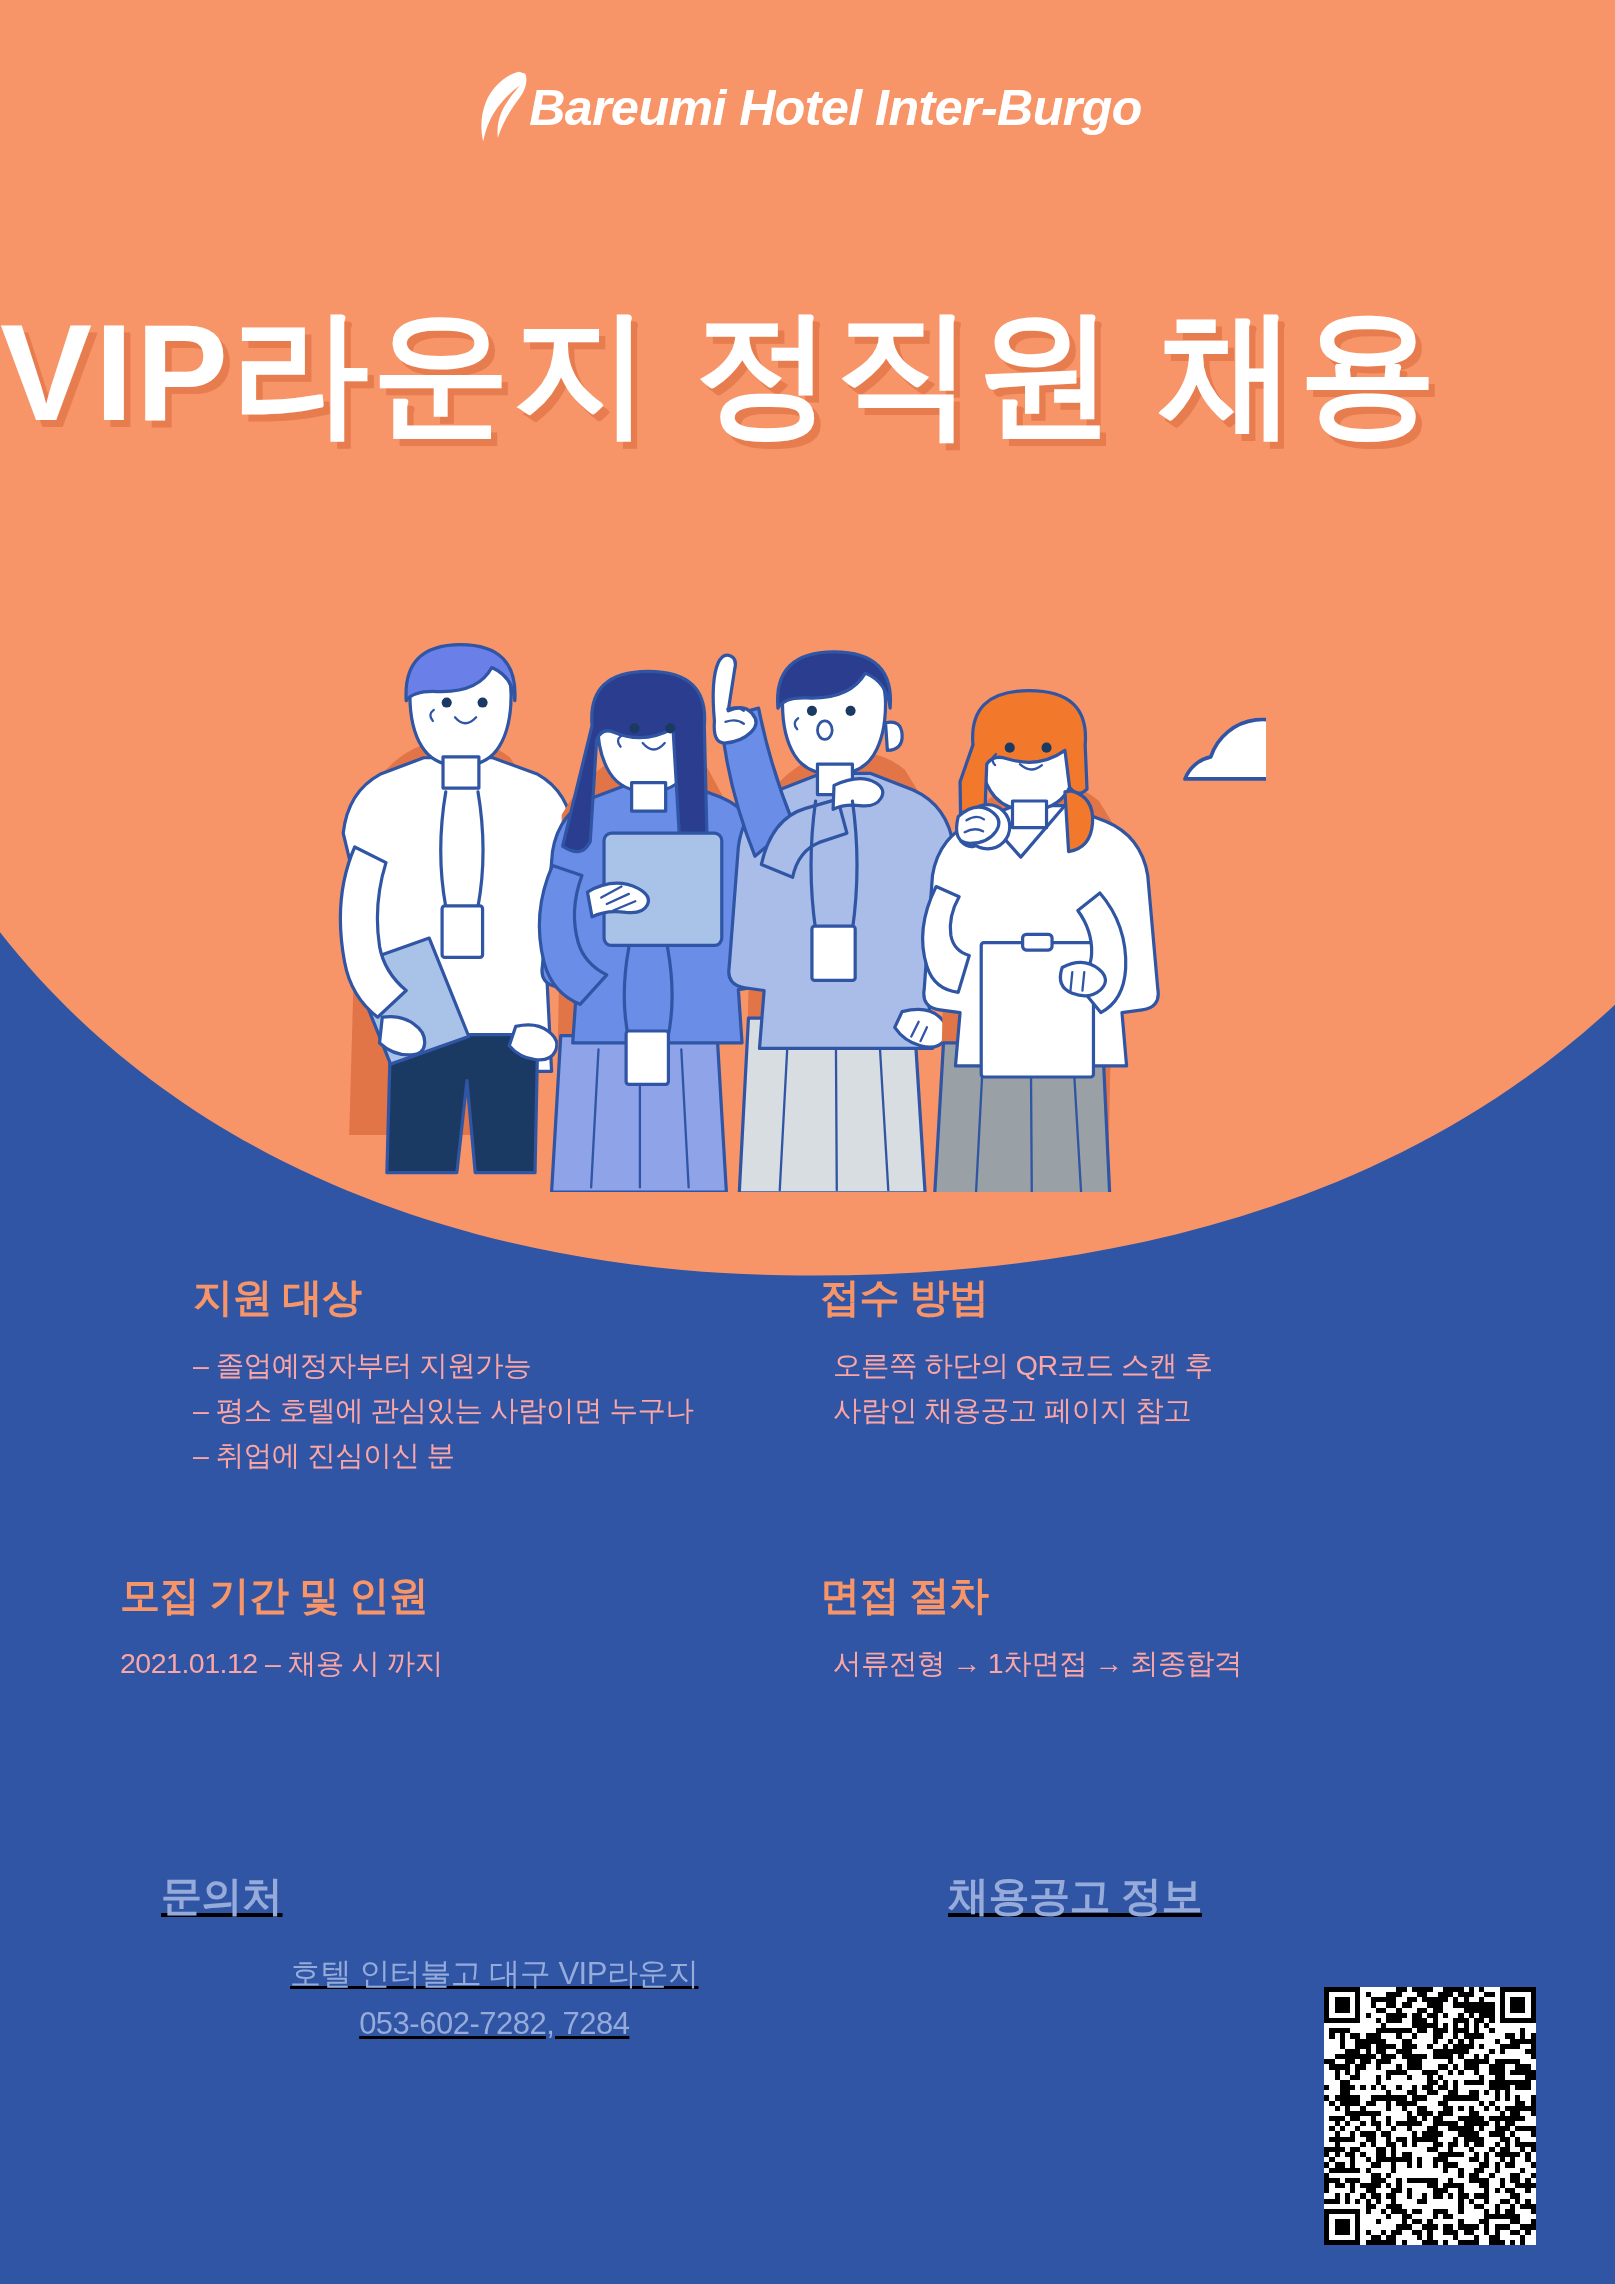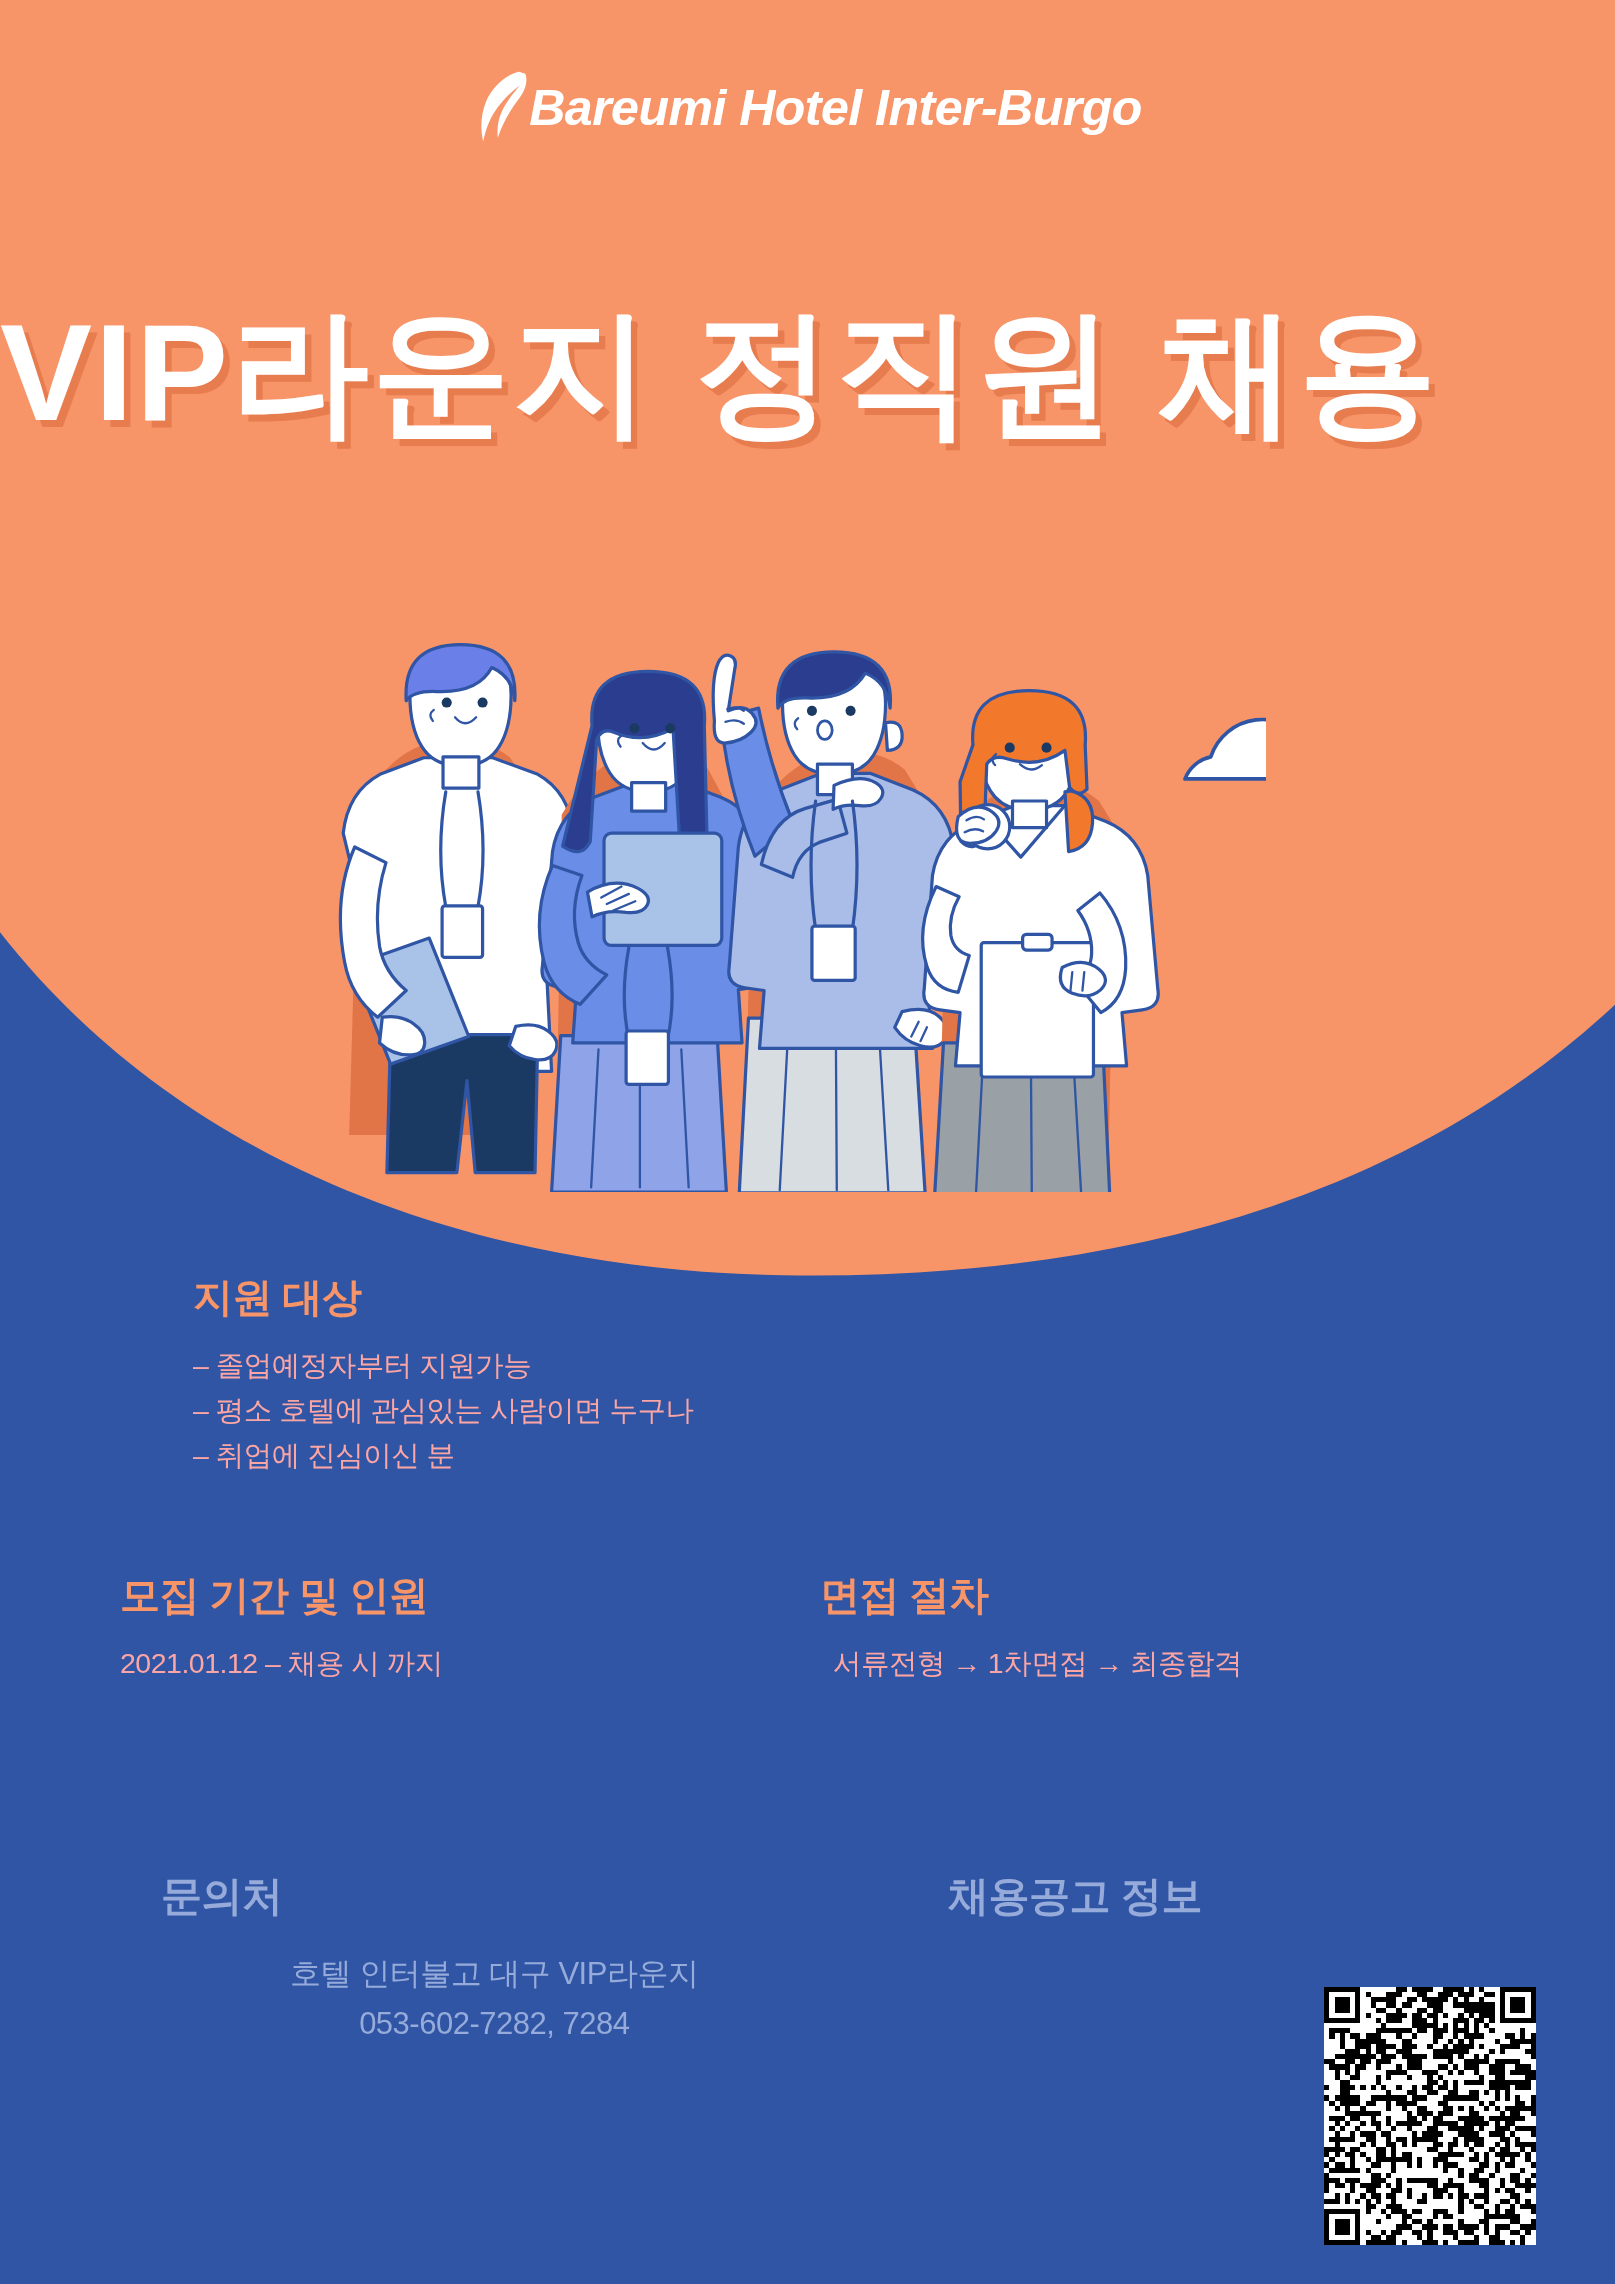--- a/index.html
+++ b/index.html
@@ -51,21 +51,21 @@
   .sec-head {
     color:#F79569; font-size:40px; font-weight:bold;
     letter-spacing:-0.5px; line-height:1.1; margin-bottom:24px; white-space:nowrap;
   }
   .sec-body { color:#fca5a5; font-size:28.5px; line-height:1.58; letter-spacing:-0.5px; }
   .sec-body .ln { white-space:nowrap; }
   .sec-body.pad { padding-left:13px; }
   .gap-1 { height:95px; }
 
   
-  .footer { position:absolute; left:0; top:1874px; width:1616px; }
+  .footer { position:absolute; left:0; top:1874px; width:1616px;text-decoration:underline; }
   .footer-row { display:flex; width:1616px; }
   .f-col-l { width:810px; padding-left:161px; }
   .f-col-r { width:806px; padding-left:138px; }
   .f-head {
     color:#96ABDA; font-size:41px; font-weight:bold;
     letter-spacing:-0.5px; line-height:1.1; margin-bottom:30px; white-space:nowrap;
   }
   .f-body { color:#96ABDA; font-size:31px; line-height:1.62; letter-spacing:-0.5px; padding-left:17.5px; }
   .f-body .ln { white-space:nowrap;text-align:center; }
 
@@ -287,20 +287,27 @@
 
     <div class="info-row">
       <div class="col-l">
         <div class="sec-head">지원 대상</div>
         <div class="sec-body">
           <div class="ln">– 졸업예정자부터 지원가능</div>
           <div class="ln">– 평소 호텔에 관심있는 사람이면 누구나</div>
           <div class="ln">– 취업에 진심이신 분</div>
         </div>
       </div>
+      <div class="col-r">
+        <div class="sec-head">접수 방법</div>
+        <div class="sec-body pad">
+          <div class="ln">오른쪽 하단의 QR코드 스캔 후</div>
+          <div class="ln">사람인 채용공고 페이지 참고</div>
+        </div>
+      </div>
     </div>
 
     <div class="gap-1"></div>
 
     <div class="info-row">
       <div class="col-l indent">
         <div class="sec-head">모집 기간 및 인원</div>
         <div class="sec-body">
           <div class="ln">2021.01.12 – 채용 시 까지</div>
         </div>

